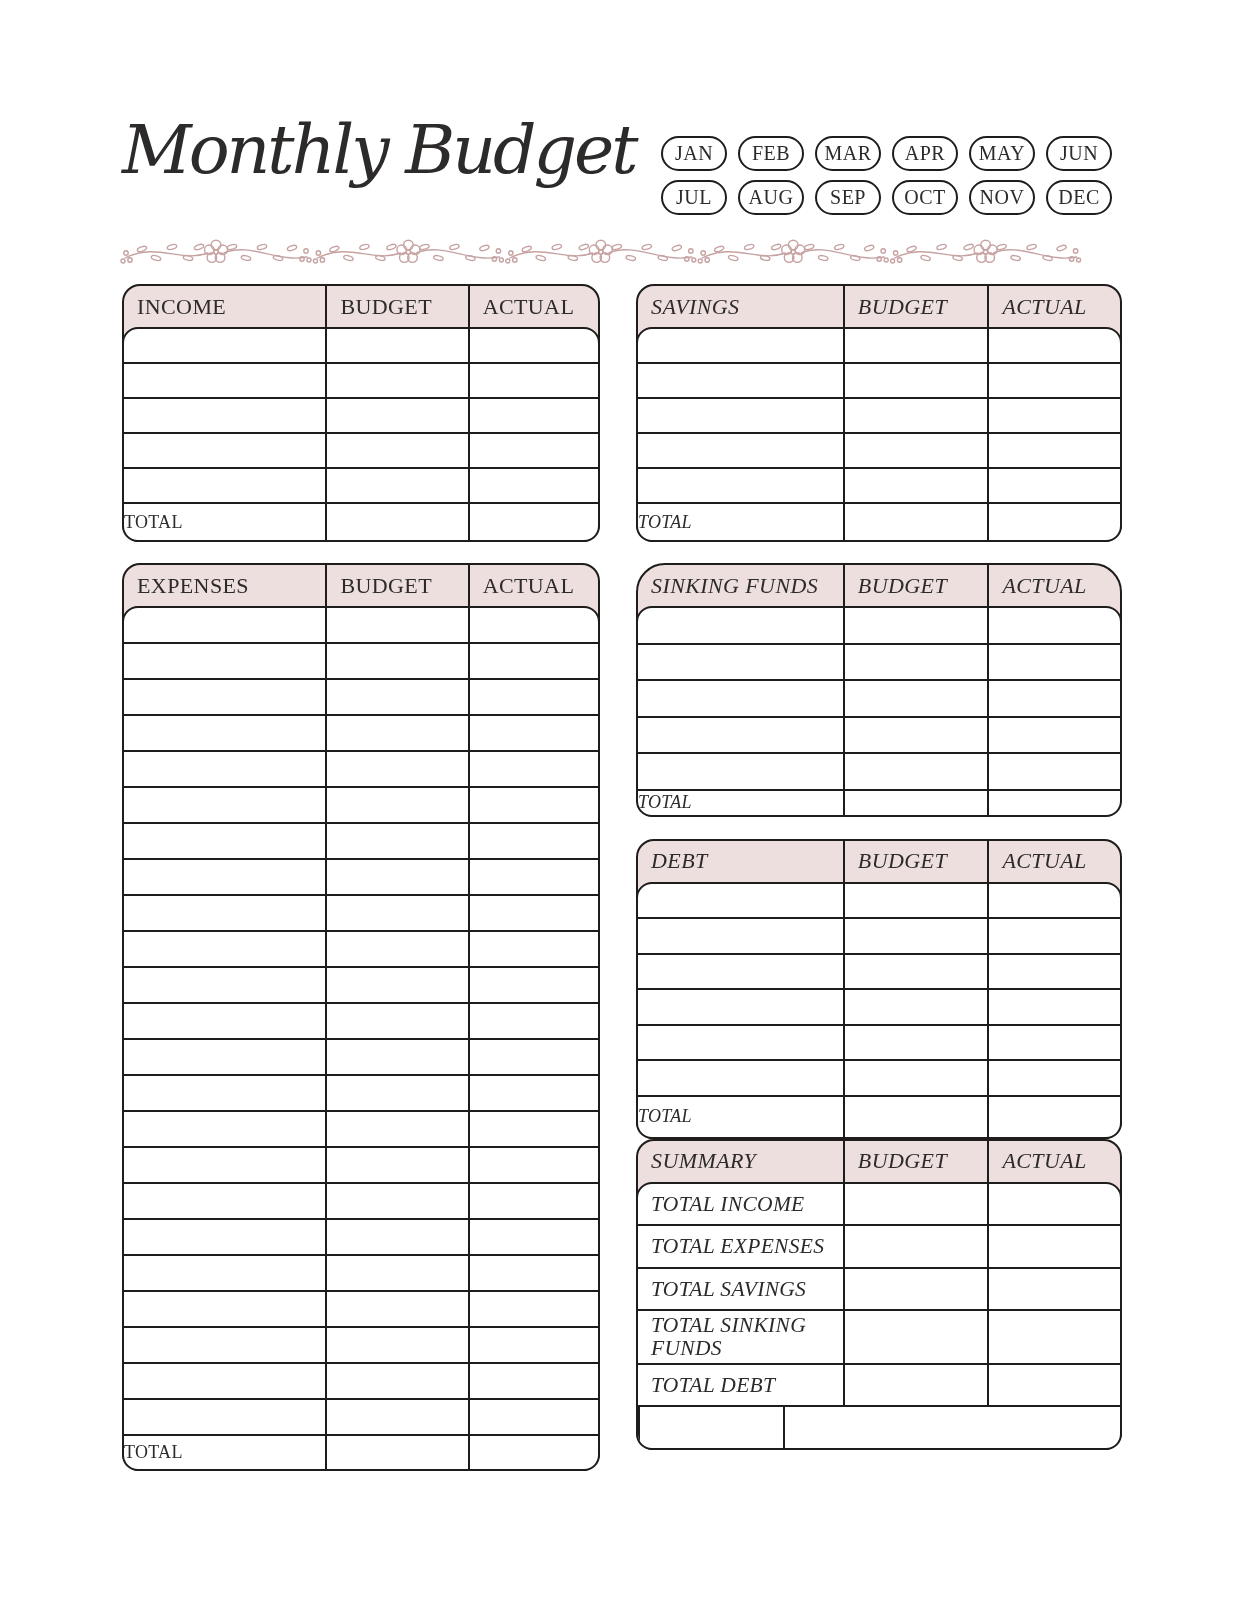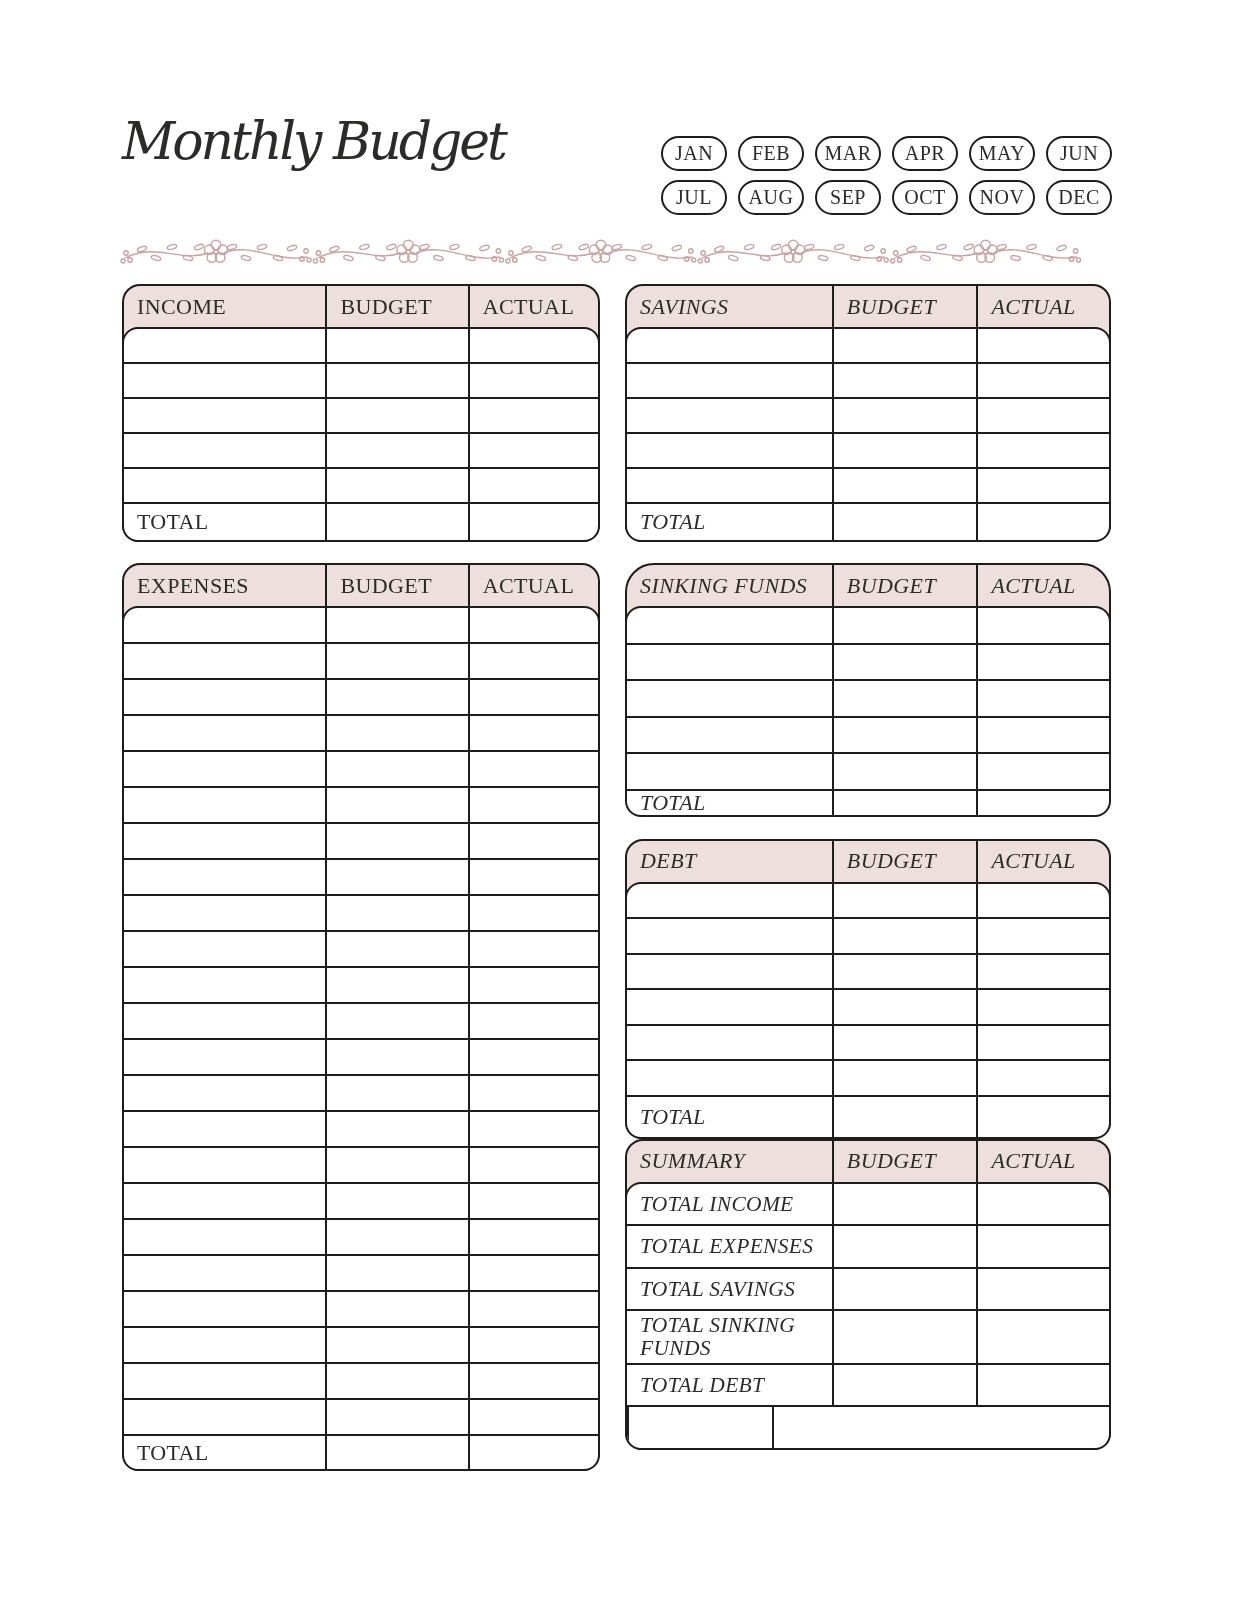--- a/index.html
+++ b/index.html
@@ -13,54 +13,54 @@
   html,body{margin:0;padding:0;background:#ffffff;}
   .page{
     width:1236px;height:1600px;background:var(--page-bg);
     font-family:"Liberation Serif","DejaVu Serif",serif;color:var(--text);
     position:relative;overflow:hidden;
   }
   
   .top{display:flex;justify-content:space-between;align-items:flex-start;padding:112px 124px 0 122px;}
   .title{
     font-family:"DejaVu Serif",serif;font-style:italic;font-weight:400;
-    font-size:52px;line-height:1.12;margin:0;letter-spacing:-3px;white-space:nowrap;
+    font-size:68px;line-height:1.12;margin:0;letter-spacing:-3px;white-space:nowrap;
   }
   .months{display:flex;flex-direction:column;gap:9px;padding-top:24px;}
   .month-row{display:flex;gap:11px;justify-content:flex-end;}
   .pill{
     width:66px;height:35px;border:2px solid var(--line);border-radius:18px;
     display:flex;align-items:center;justify-content:center;
     font-size:20px;letter-spacing:0.5px;cursor:pointer;background:#fff;
   }
   
   .divider{margin:18px 0 0 120px;height:38px;}
   .divider svg *{stroke:var(--floral);fill:none;stroke-width:1.4;stroke-linecap:round;}
   
-  .grid{display:flex;gap:25px;padding:13px 0 0 122px;align-items:flex-start;}
+  .grid{display:flex;gap:36px;padding:13px 0 0 122px;align-items:flex-start;}
   .col{display:flex;flex-direction:column;}
   .col.left{width:478px;}
   .col.right{width:486px;font-style:italic;}
   .card{border:2px solid var(--line);border-radius:18px;background:var(--hdr-bg);}
   .card-hdr{display:flex;height:41px;align-items:stretch;}
   .hc{display:flex;align-items:center;padding-left:13px;font-size:22px;letter-spacing:0.4px;}
   .c1{width:42.5%;}
   .c2{width:30%;}
   .c3{width:27.5%;}
   .hc.c2,.hc.c3{border-left:2px solid var(--line);}
   .card-body{
     background:#fff;border:2px solid var(--line);border-radius:16px;
     margin:0 -2px -2px -2px;overflow:hidden;
   }
   .row{display:flex;}
   .row + .row{border-top:2px solid var(--line);}
   .cell{height:var(--row,34px);}
   .cell.c2,.cell.c3{border-left:2px solid var(--line);}
   .trow .cell{height:var(--trow,36px);}
-  .lbl{display:flex;align-items:center;padding-left:13px;font-size:22px;letter-spacing:0.3px;}
+  .lbl{display:flex;align-items:center;font-size:18px;letter-spacing:0.3px;}
   
   .lrow .cell{height:auto;min-height:var(--lrow,40.5px);}
   .lrow .lbl{font-size:21.5px;line-height:1.05;padding:3px 4px 3px 13px;}
   
   [data-card="income"],[data-card="savings"]{--row:33px;--trow:36px;}
   [data-card="expenses"]{--row:34px;--trow:33px;margin-top:21px;}
   [data-card="sinking_funds"]{--row:34.6px;--trow:24px;margin-top:21px;border-radius:29px;}
   [data-card="debt"]{--row:33.5px;--trow:40px;margin-top:22px;}
   [data-card="summary"]{--lrow:40.5px;}
 </style>

